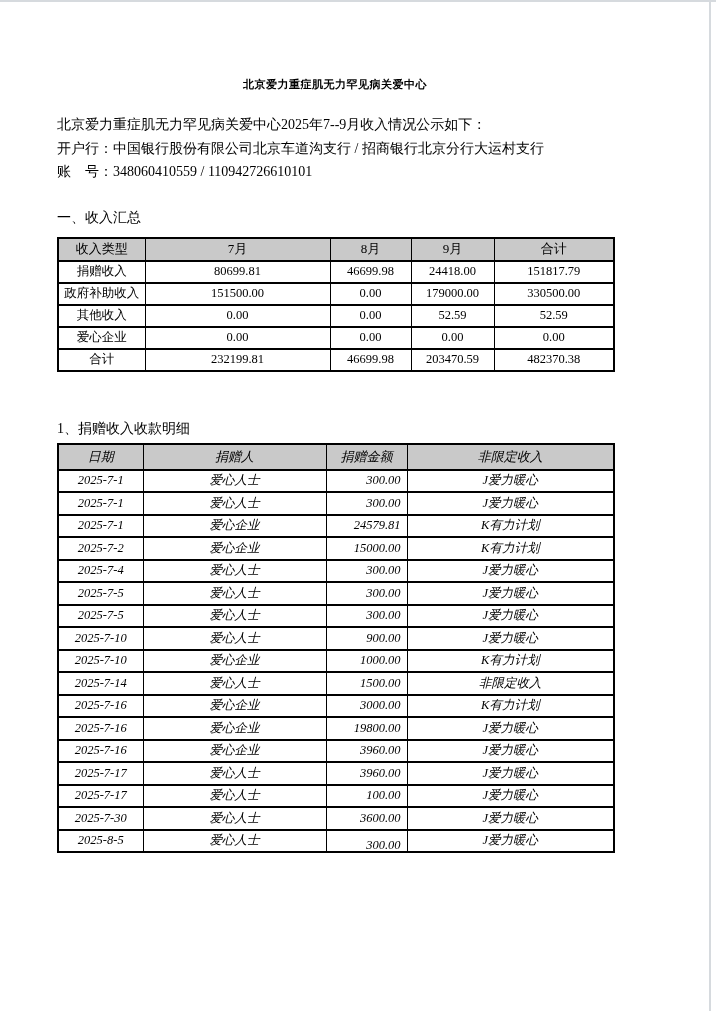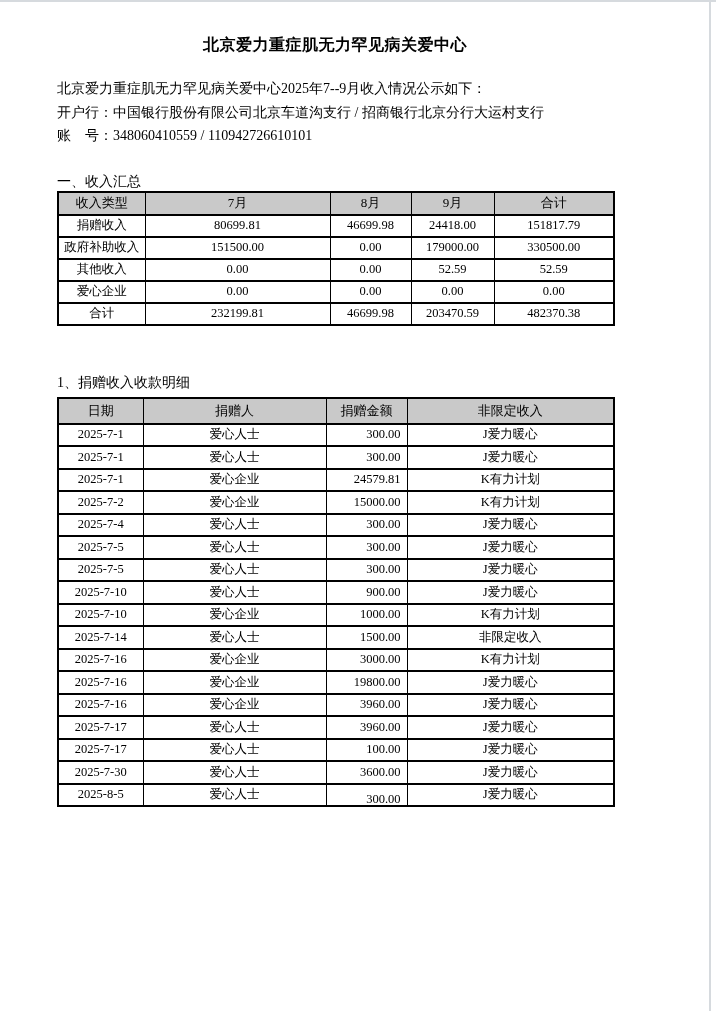--- a/index.html
+++ b/index.html
@@ -10,36 +10,36 @@
   html,body{margin:0;padding:0;}
   body{
     width:716px;height:1011px;position:relative;background:#ffffff;
     font-family:"Liberation Serif","DejaVu Serif",serif;color:#000;
     overflow:hidden;
   }
   .top-edge{position:absolute;top:0;left:0;width:716px;height:2px;background:var(--page-edge);}
   .right-edge{position:absolute;top:0;left:709px;width:2px;height:1011px;background:var(--page-edge);}
   .content{position:relative;margin-left:57px;width:556px;}
   .doc-title{
-    margin:0;padding-top:35px;text-align:center;
-    font-size:16px;font-weight:700;letter-spacing:0.5px;
+    margin:0;padding-top:77px;text-align:center;
+    font-size:11px;font-weight:700;letter-spacing:0.5px;
   }
   .intro-block{margin-top:21px;font-size:14px;line-height:23.5px;}
   .intro-block div{white-space:nowrap;}
   .section-heading{
     margin:0;font-size:14px;font-weight:400;
   }
   .section-heading.first{margin-top:25px;}
   .section-heading.second{margin-top:48px;}
   table{
     border-collapse:collapse;table-layout:fixed;width:556px;
     border:2px solid var(--border);
   }
-  #summary-table{margin-top:0;}
-  #donation-table{margin-top:5px;}
+  #summary-table{margin-top:10px;}
+  #donation-table{margin-top:5px;font-style:italic;}
   th,td{
     border:1px solid var(--border);
     border-top-width:2px;border-bottom-width:2px;
     text-align:center;vertical-align:middle;
     font-weight:400;overflow:hidden;white-space:nowrap;
     padding:0;
   }
   th{background:var(--header-bg);}
   #summary-table th{height:21px;font-size:13px;}
   #summary-table td{height:20px;font-size:12.5px;}

